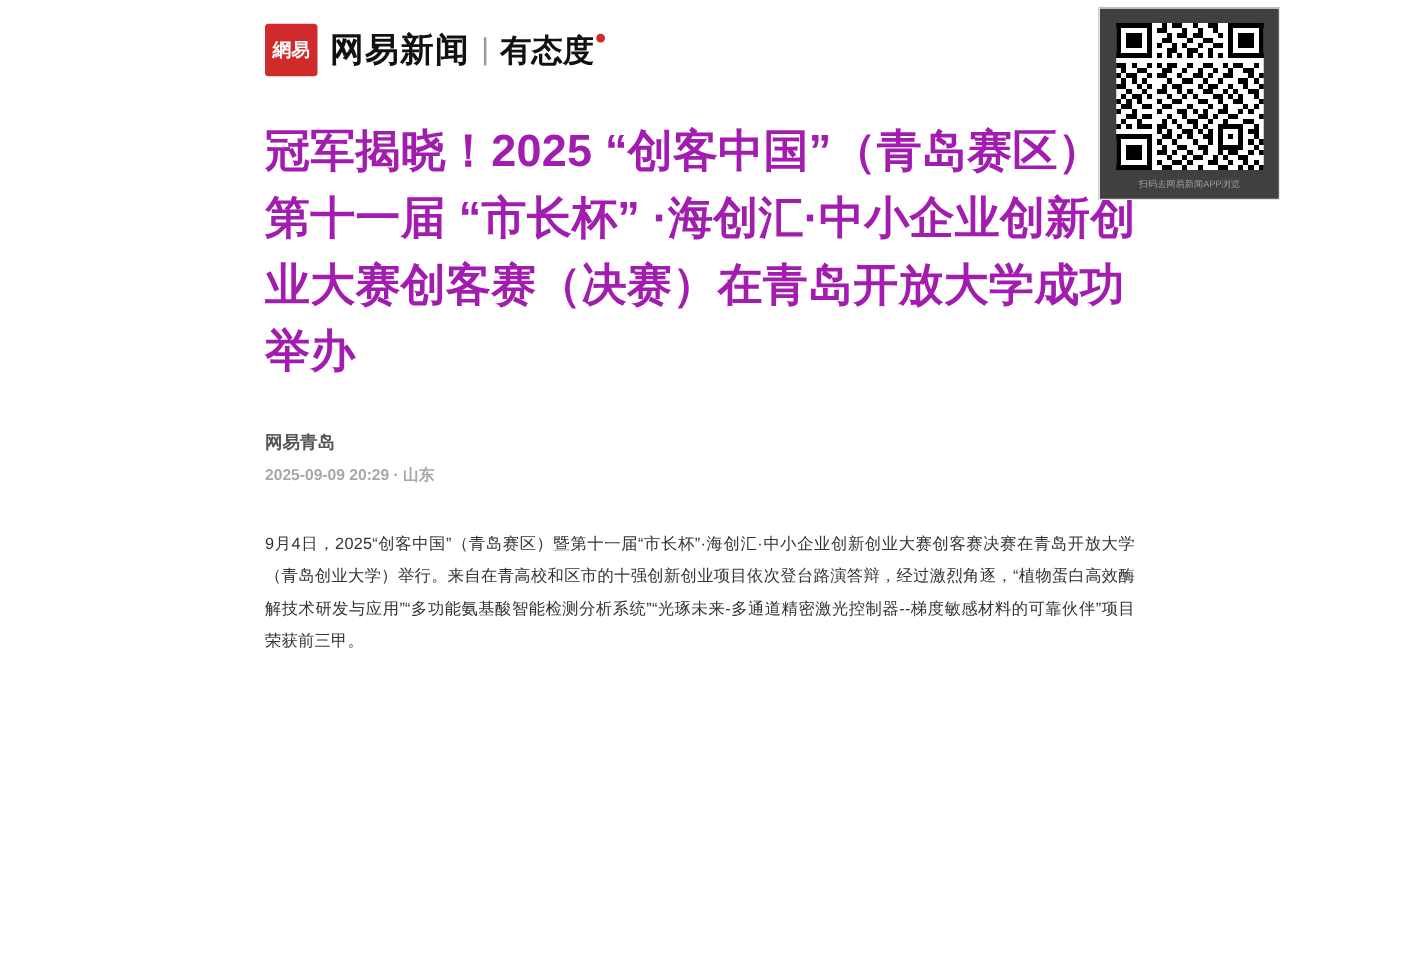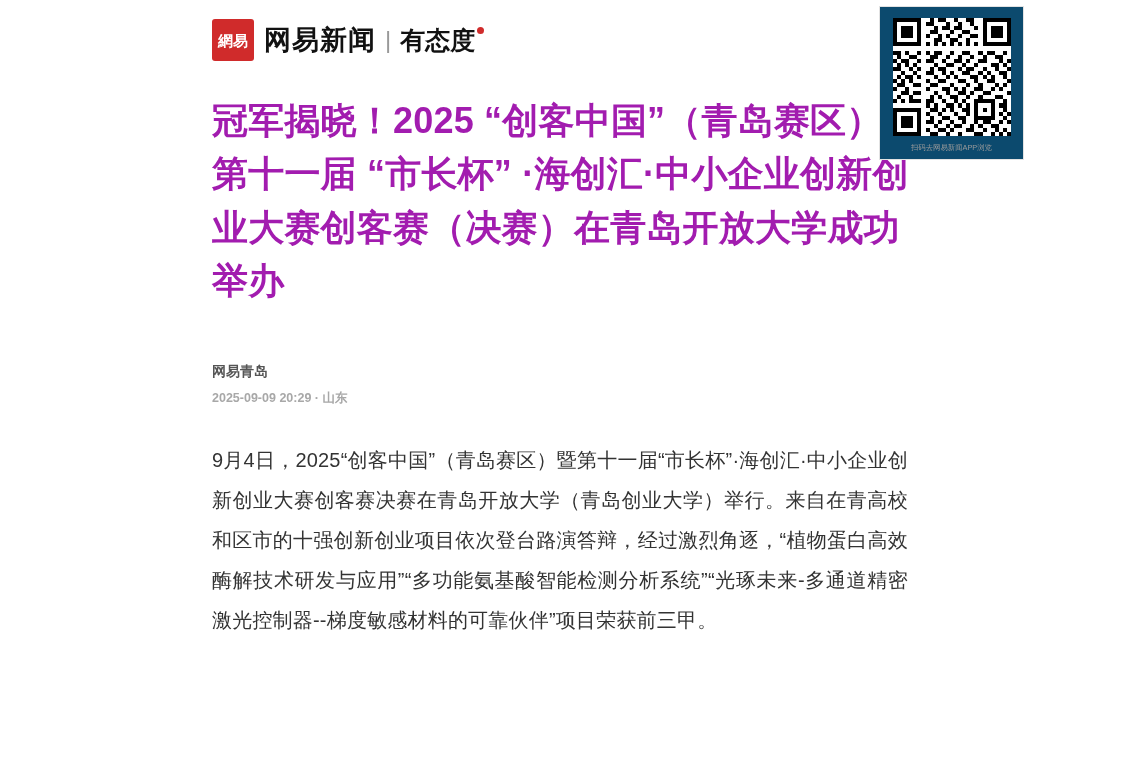--- a/index.html
+++ b/index.html
@@ -84,53 +84,53 @@
   .article-title {
     margin: 22px 0 0 0;
     font-size: 36px;
     line-height: 1.48;
     font-weight: bold;
     color: #a21caf;
     letter-spacing: 0.2px;
   }
   
   .byline {
-    margin-top: 56px;
+    margin-top: 38px;
   }
   .byline-source {
     font-size: 14px;
     color: #555;
     font-weight: bold;
   }
   .byline-meta {
     margin-top: 9px;
     font-size: 12.5px;
     color: #a8a8a8;
     font-weight: bold;
   }
   
   .article-body {
     margin-top: 33px;
   }
   .article-body p {
     margin: 0 16px 30px 0;
-    font-size: 20px;
+    font-size: 13px;
     line-height: 2.0;
     color: #333;
     text-align: justify;
     letter-spacing: 0.2px;
   }
   
   .qr-panel {
     position: absolute;
     right: 24px;
     top: 6px;
     width: 145px;
     border: 1px solid #e2e2e2;
-    background: #0c4a6e;
+    background: #404040;
     padding: 8px 8px 6px 8px;
     box-sizing: border-box;
     text-align: center;
   }
   .qr-img {
     width: 118px;
     height: 118px;
     margin: 3px auto 0 auto;
     display: block;
   }

